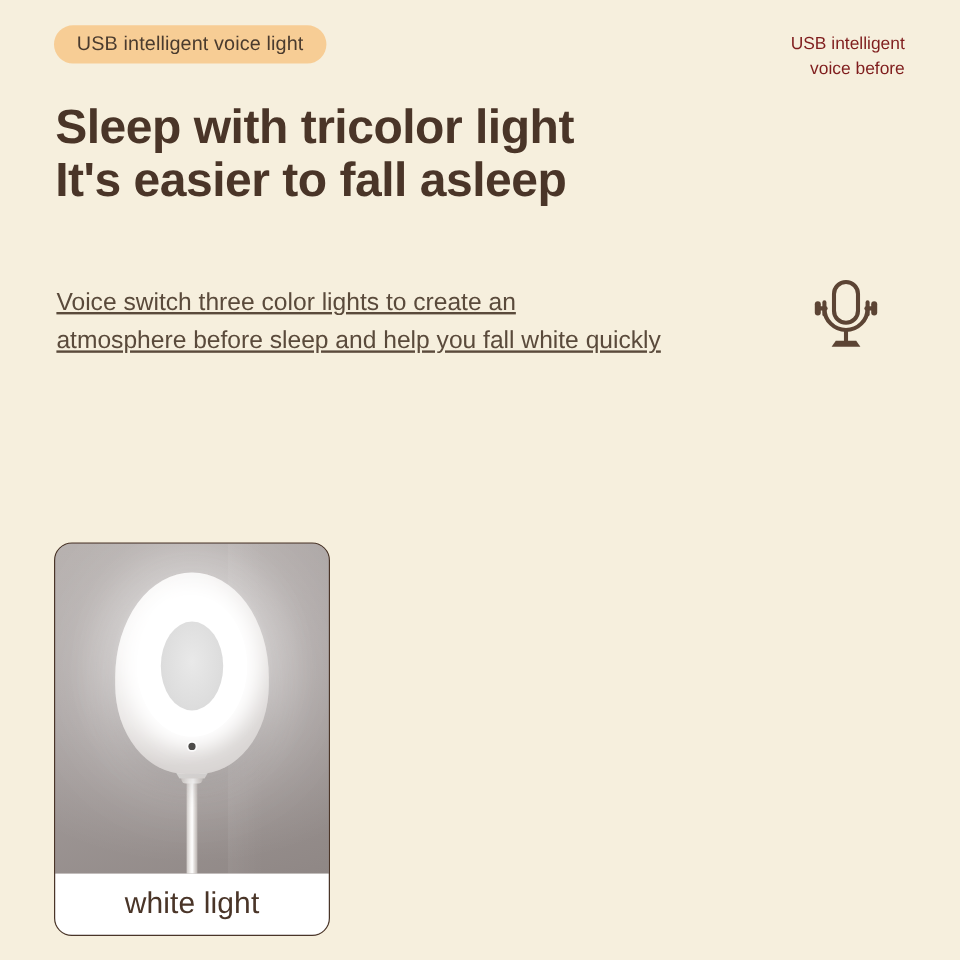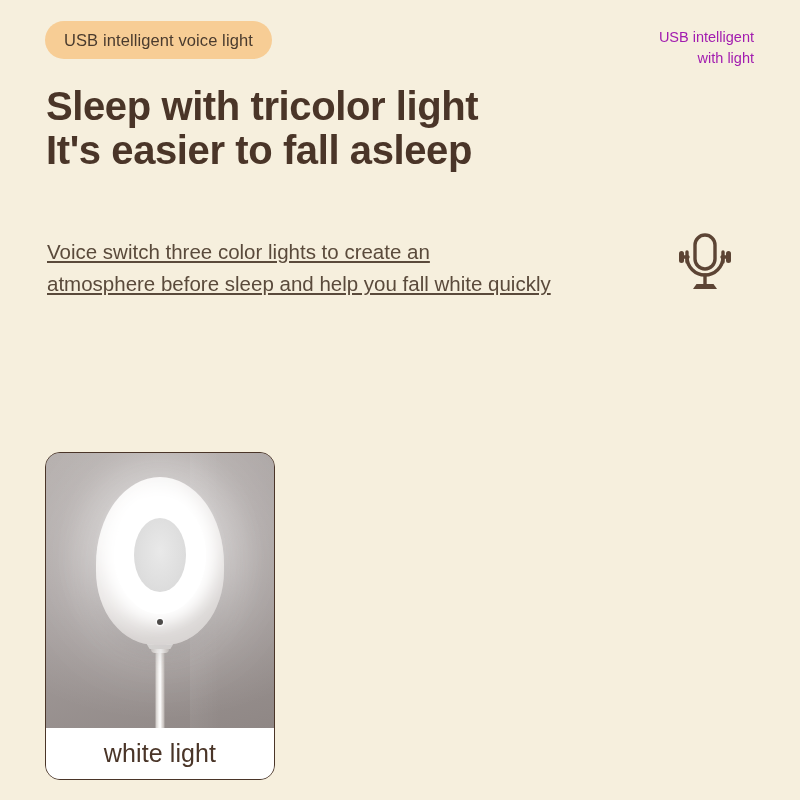--- a/index.html
+++ b/index.html
@@ -14,39 +14,39 @@
     overflow: hidden;
     position: relative;
     -webkit-font-smoothing: antialiased;
   }
 
   
   .badge {
     position: absolute;
     left: 45px;
     top: 21px;
-    height: 38px;
+    height: 32px;
     padding: 0 19px;
     display: flex;
     align-items: center;
     background: #f7cd95;
     border-radius: 19px;
     color: #4a3b2e;
     font-size: 16.5px;
     letter-spacing: .1px;
     white-space: nowrap;
   }
 
   
   .corner-label {
     position: absolute;
     right: 46px;
     top: 27px;
     text-align: right;
-    color: #a21caf;
+    color: #7f1d1d;
     font-size: 14.5px;
     line-height: 1.42;
     margin-left: 8px;
   }
   .corner-label span { display: block; }
 
   
   .headline {
     position: absolute;
     left: 46px;
@@ -271,21 +271,21 @@
 </style>
 </head>
 <body>
 
 <div class="badge">
   <span>USB intelligent voice light</span>
 </div>
 
 <div class="corner-label">
   <span>USB intelligent</span>
-  <span>with light</span>
+  <span>voice before</span>
 </div>
 
 <div class="headline">
   <span>Sleep with tricolor light</span>
   <span>It's easier to fall asleep</span>
 </div>
 
 <div class="subdesc">
   <span>Voice switch three color lights to create an</span>
   <span>atmosphere before sleep and help you fall white quickly</span>

